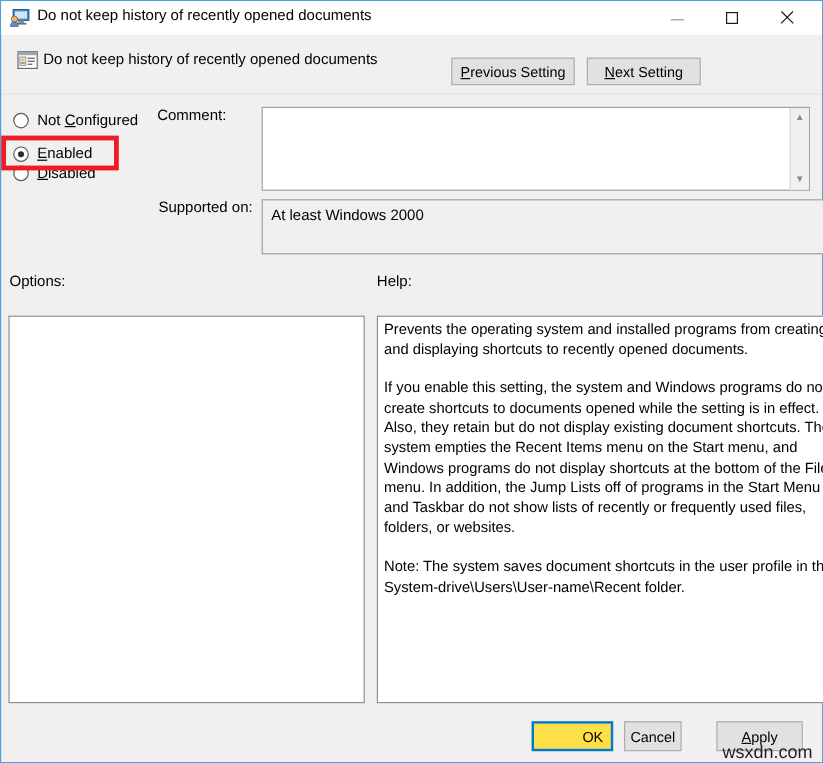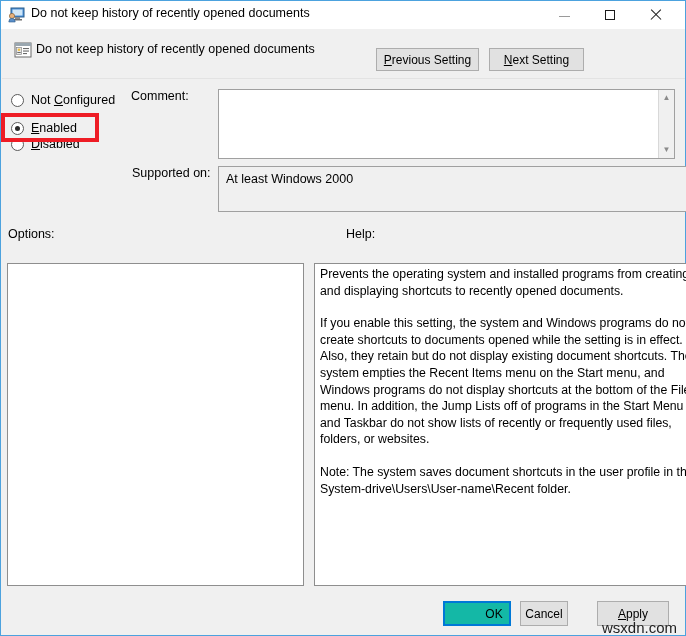--- a/index.html
+++ b/index.html
@@ -156,21 +156,21 @@
   
   .lbl {
     position: absolute;
     font-size: 12.5px;
     color: #000;
     white-space: nowrap;
   }
   .lbl.comment { left: 130px; top: 88px; }
   .lbl.supported { left: 131px; top: 165px; }
   .lbl.options { left: 7px; top: 226px; }
-  .lbl.help { left: 313px; top: 226px; margin-left: 32px; }
+  .lbl.help { left: 313px; top: 226px; }
 
   .field {
     position: absolute;
     box-sizing: border-box;
     border: 1px solid #a0a0a0;
     background: #ffffff;
   }
   .field.comment { left: 217px; top: 88px; width: 457px; height: 70px; }
   .field.supported { left: 217px; top: 165px; width: 503px; height: 46px; background: #f0f0f0; }
   .field-text {
@@ -242,21 +242,21 @@
     background: #e1e1e1;
     border: 1px solid #adadad;
     box-sizing: border-box;
     font-family: "Liberation Sans", sans-serif;
     font-size: 12px;
     color: #000;
     display: flex;
     align-items: center;
     justify-content: center;
   }
-  .btn.ok { left: 442px; width: 68px; border: 2px solid #0078d7; background: #14b8a6; padding-left: 40px; }
+  .btn.ok { left: 442px; width: 68px; border: 2px solid #0078d7; background: #fde047; padding-left: 40px; }
   .btn.cancel { left: 519px; width: 48px; }
   .btn.apply { left: 596px; width: 72px; }
 
   .watermark {
     position: absolute;
     left: 601px; top: 618px;
     font-size: 15px;
     color: #1f1f1f;
     font-family: "Liberation Sans", sans-serif;
     white-space: nowrap;

